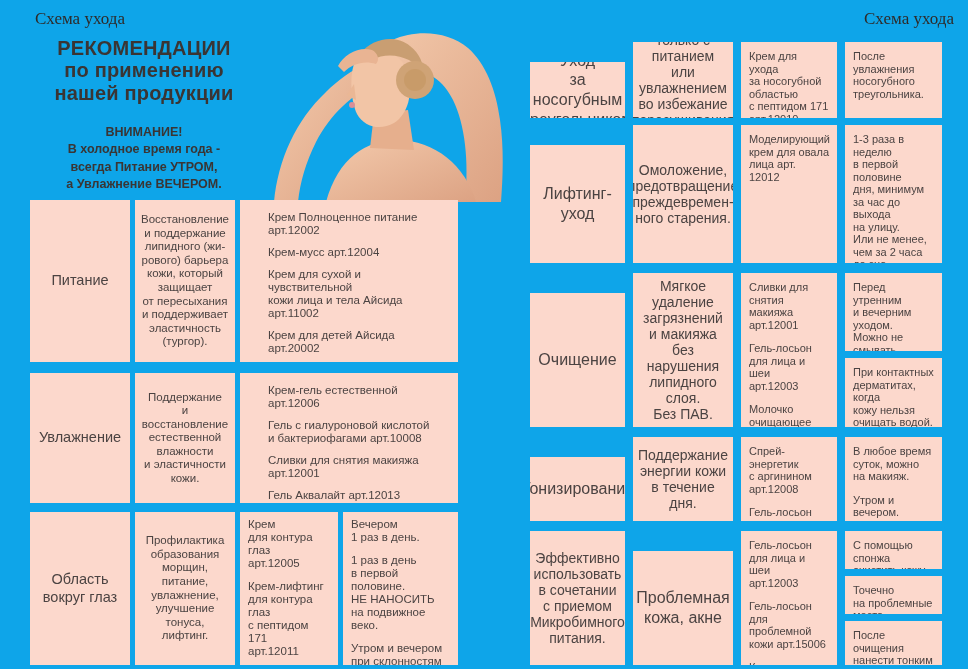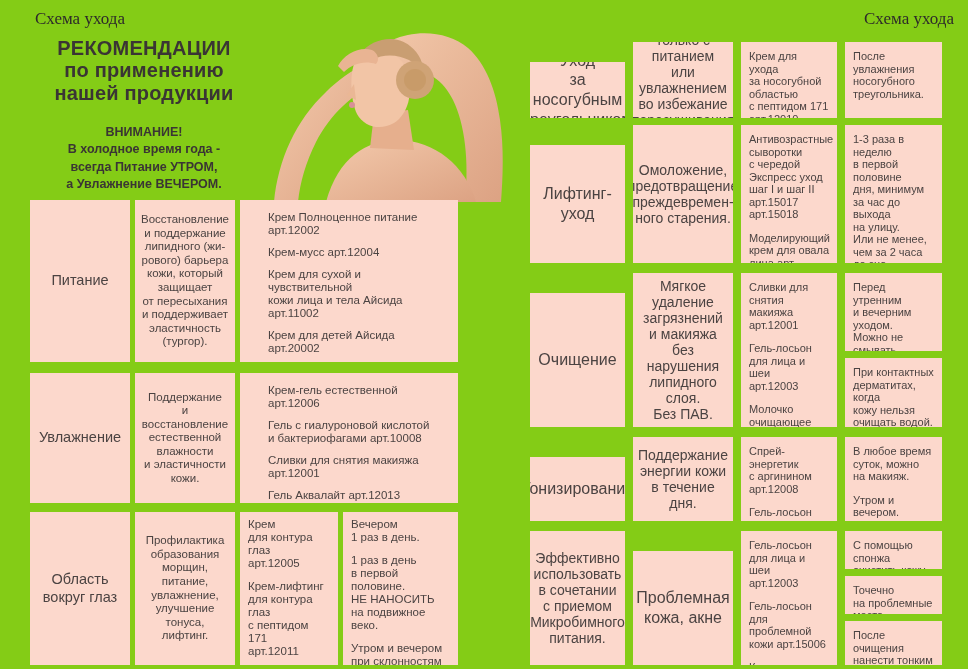--- a/index.html
+++ b/index.html
@@ -1,17 +1,17 @@
 <!DOCTYPE html>
 <html style="--box-bg: #fcd8cc;"><head>
 <meta charset="utf-8">
 <style>
   html,body { margin:0; padding:0; background:#ffffff; }
   body { width:968px; height:669px; font-family:"Liberation Sans", sans-serif; }
-  .sheet { position:relative; width:968px; height:669px; background:#84cc16; overflow:hidden; }
+  .sheet { position:relative; width:968px; height:669px; background:#0ea5e9; overflow:hidden; }
 
   .page-header { position:absolute; font-family:"Liberation Serif", serif; font-size:17px; color:#2e2b2a; }
   .page-header.left  { left:35px; top:9px; }
   .page-header.right { right:14px; top:9px; }
 
   .intro { position:absolute; left:16px; top:37px; width:256px; text-align:center; color:#3a3534; }
   .intro h1 { margin:0; font-size:20px; line-height:1.12; font-weight:bold; white-space:pre-line; letter-spacing:.2px; }
   .intro .warning { margin:20px 0 0 0; font-size:12.5px; font-weight:bold; line-height:1.38; white-space:pre-line; }
 
   .photo { position:absolute; left:268px; top:20px; width:247px; height:182px; }
@@ -188,27 +188,20 @@
         </div>
       </div>
       <div class="care-row page-right cols-4" style="top: 125px; height: 138px;">
         <div class="box label-box">Лифтинг-уход</div>
         <div class="box purpose-box">Омоложение,
 предотвращение
 преждевремен-
 ного старения.</div>
         <div class="cell">
           <div class="box products-box">
-            <p>Антивозрастные
-сыворотки
-с чередой
-Экспресс уход
-шаг I и шаг II
-арт.15017
-арт.15018</p>
             <p>Моделирующий
 крем для овала
 лица арт. 12012</p>
           </div>
         </div>
         <div class="cell">
           <div class="box timing-box">
             <p>1-3 раза в неделю
 в первой половине
 дня, минимум

